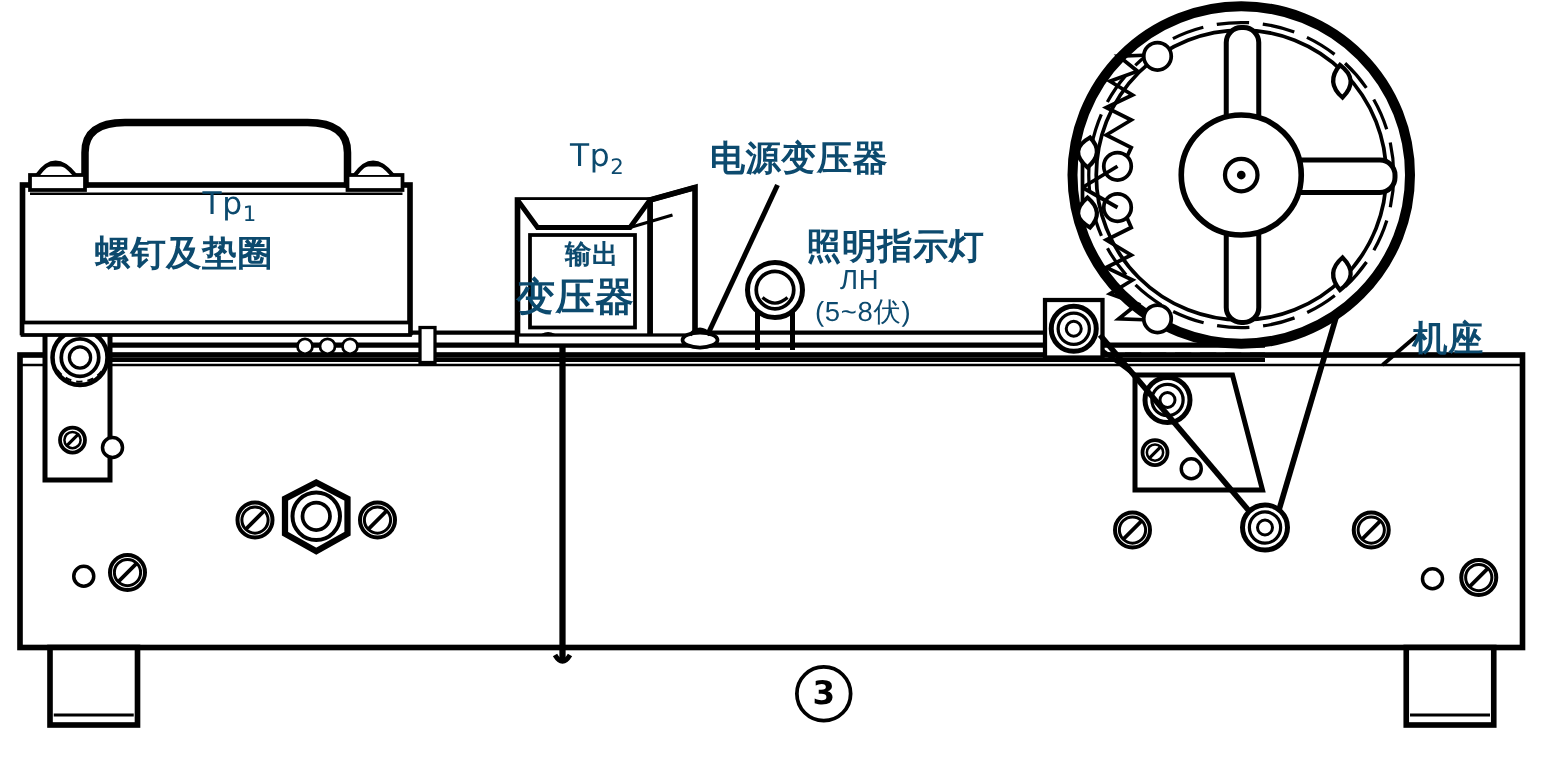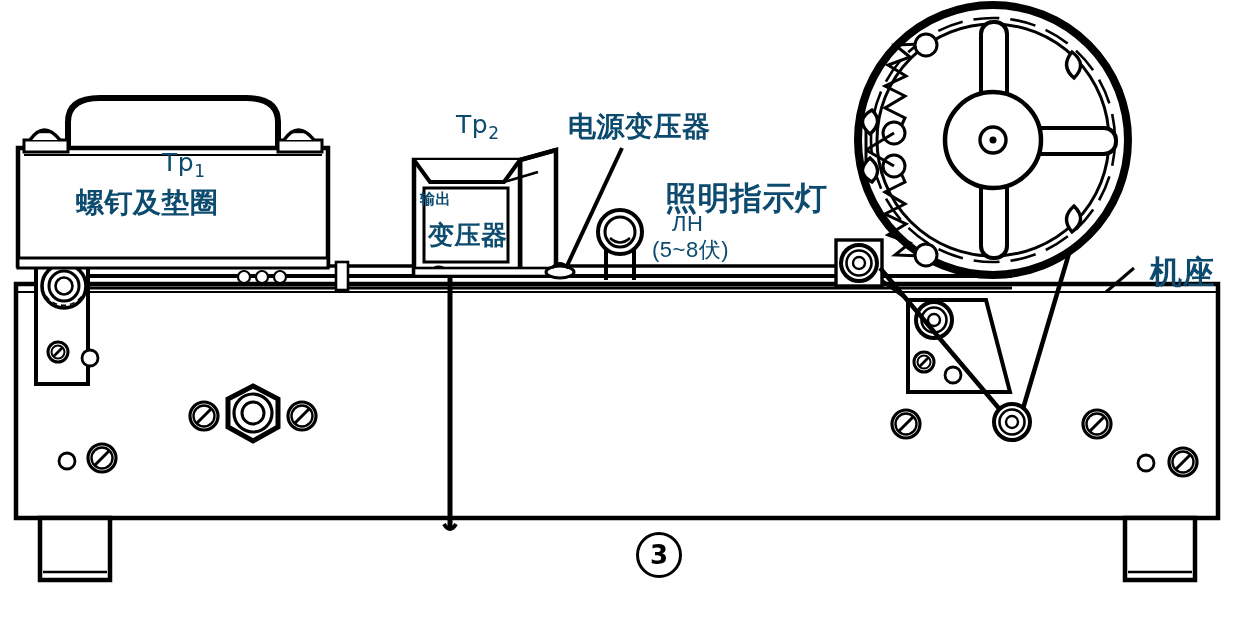--- a/index.html
+++ b/index.html
@@ -26,21 +26,21 @@
     color:#0c4a6e;
     white-space:nowrap;
     font-family:"DejaVu Sans","Liberation Sans",sans-serif;
     line-height:1.05;
     letter-spacing:0.5px;
   }
   .cjk{ font-weight:700; }
   .tp-label{ font-size:25px; font-weight:400; font-family:"DejaVu Sans",sans-serif;}
   .tp-label sub{ font-size:17px; }
   .big-cjk{ font-size:28px; }
-  .med-cjk{ font-size:32px;margin-left:20px; }
+  .med-cjk{ font-size:28px; }
   .small-txt{ font-size:22px; font-family:Liberation Sans, sans-serif;}
   .fig-num{
     position:absolute;
     width:40px;height:40px;
     border:3.5px solid #000;
     border-radius:50%;
     display:flex;align-items:center;justify-content:center;
     font-size:26px;font-weight:700;
     font-family:"DejaVu Sans",sans-serif;
     color:#000;
@@ -249,23 +249,23 @@
   <div class="lbl tp-label" style="left:162px; top:150px;">
     <span>Tp</span><sub>1</sub>
   </div>
 
   <div class="lbl cjk big-cjk" style="left:76px; top:188px;">螺钉及垫圈</div>
 
   <div class="lbl tp-label" style="left:456px; top:112px;">
     <span>Tp</span><sub>2</sub>
   </div>
 
-  <div class="lbl cjk" style="left:420px; top:192px; font-size:15px;">输出</div>
-
-  <div class="lbl cjk" style="left:428px; top:222px; font-size:26px;">变压器</div>
+  <div class="lbl cjk" style="left:452px; top:192px; font-size:21px;">输出</div>
+
+  <div class="lbl cjk" style="left:413px; top:222px; font-size:31px;">变压器</div>
 
   <div class="lbl cjk big-cjk" style="left:568px; top:112px;">电源变压器</div>
 
   <div class="lbl cjk med-cjk" style="left:645px; top:182px;">照明指示灯</div>
 
   <div class="lbl small-txt" style="left:672px; top:212px;">ЛH</div>
 
   <div class="lbl small-txt" style="left:652px; top:238px;">(5~8伏)</div>
 
   <div class="lbl cjk med-cjk" style="left:1130px; top:256px;">机座</div>

